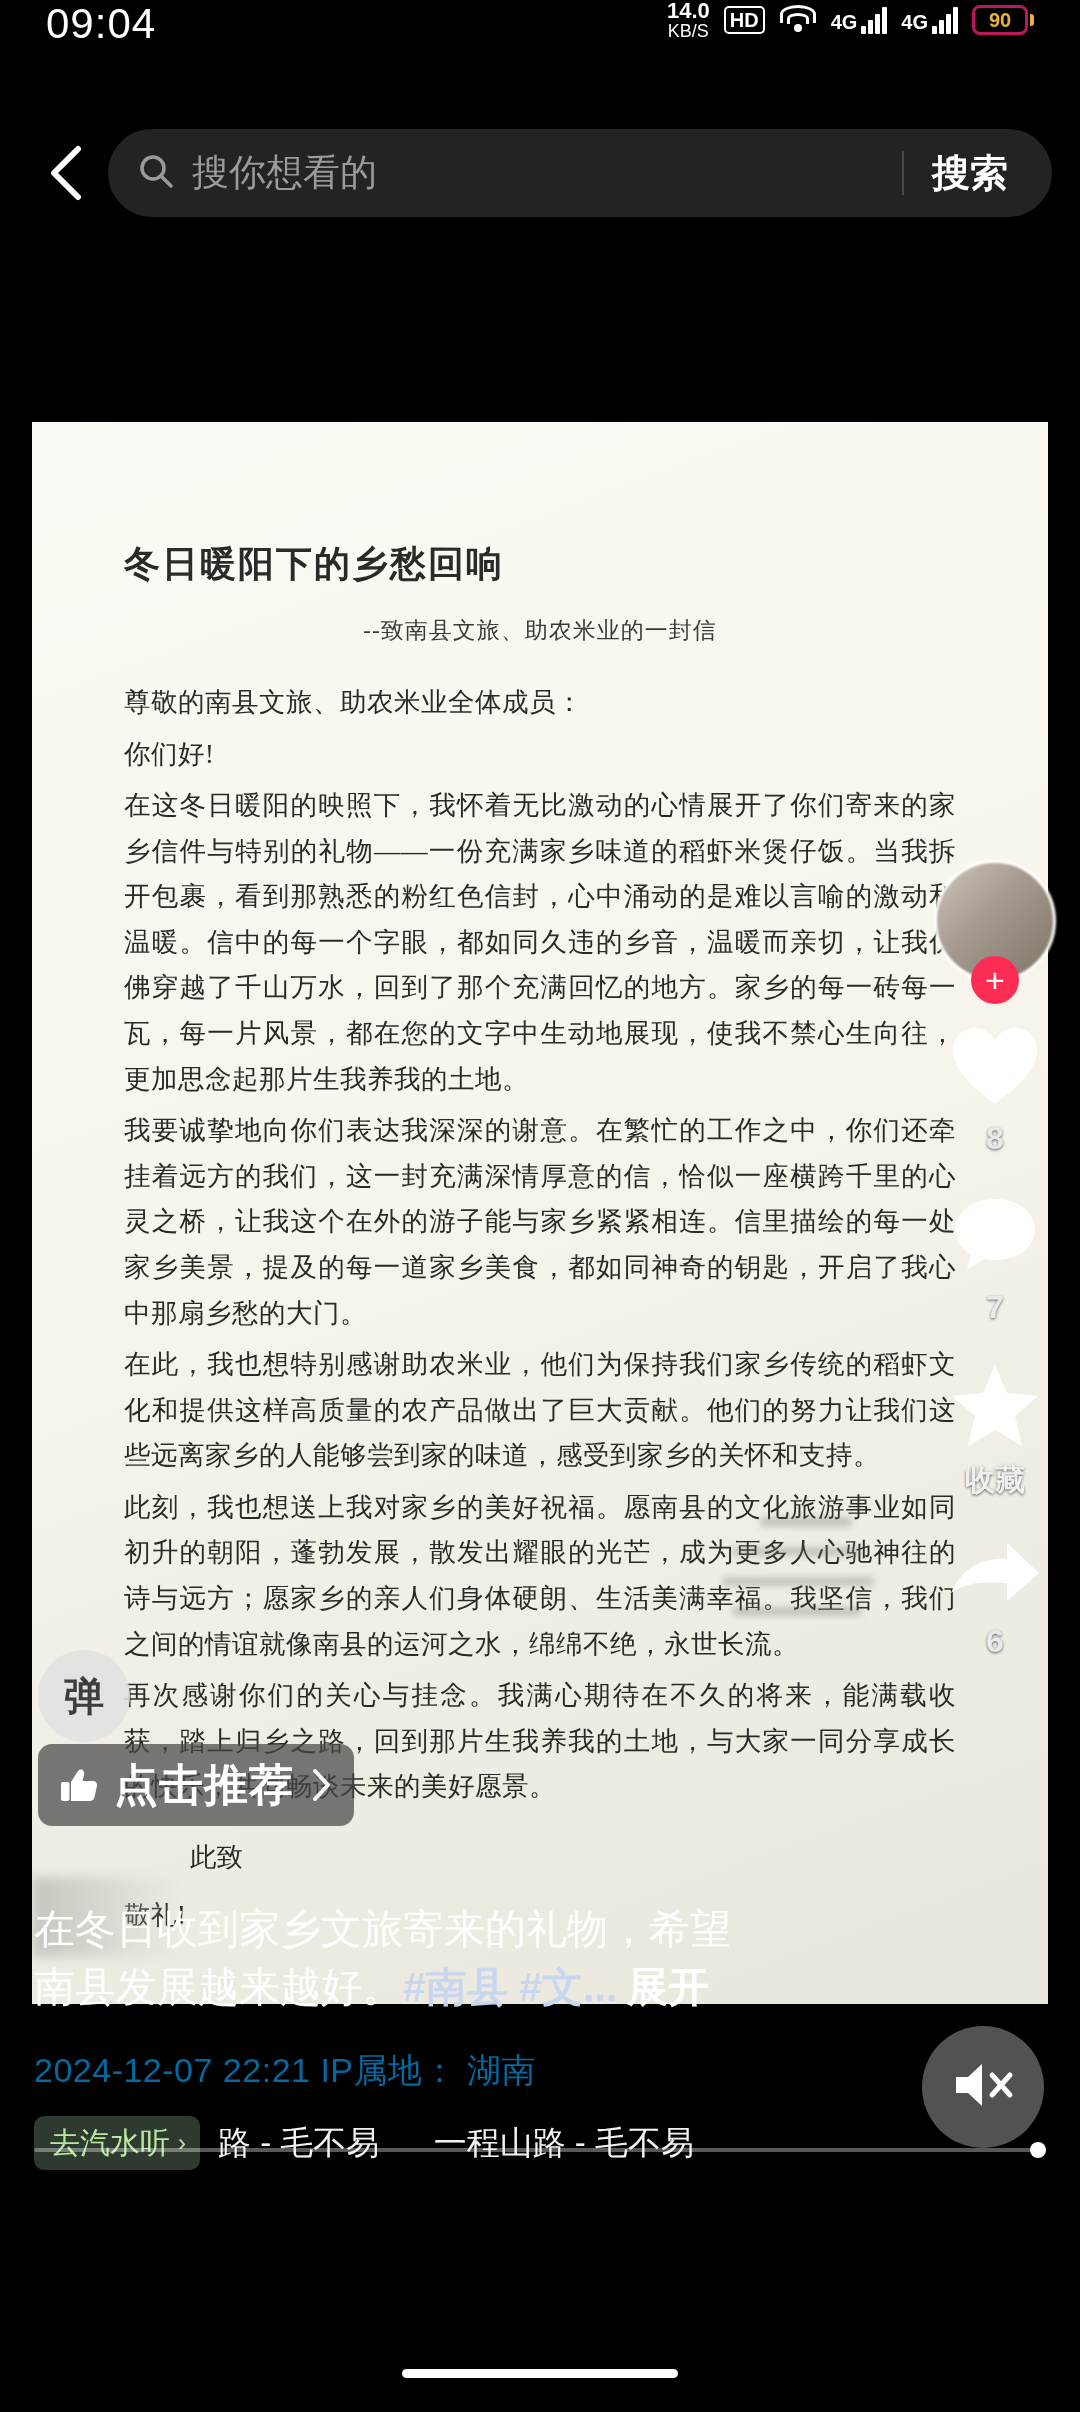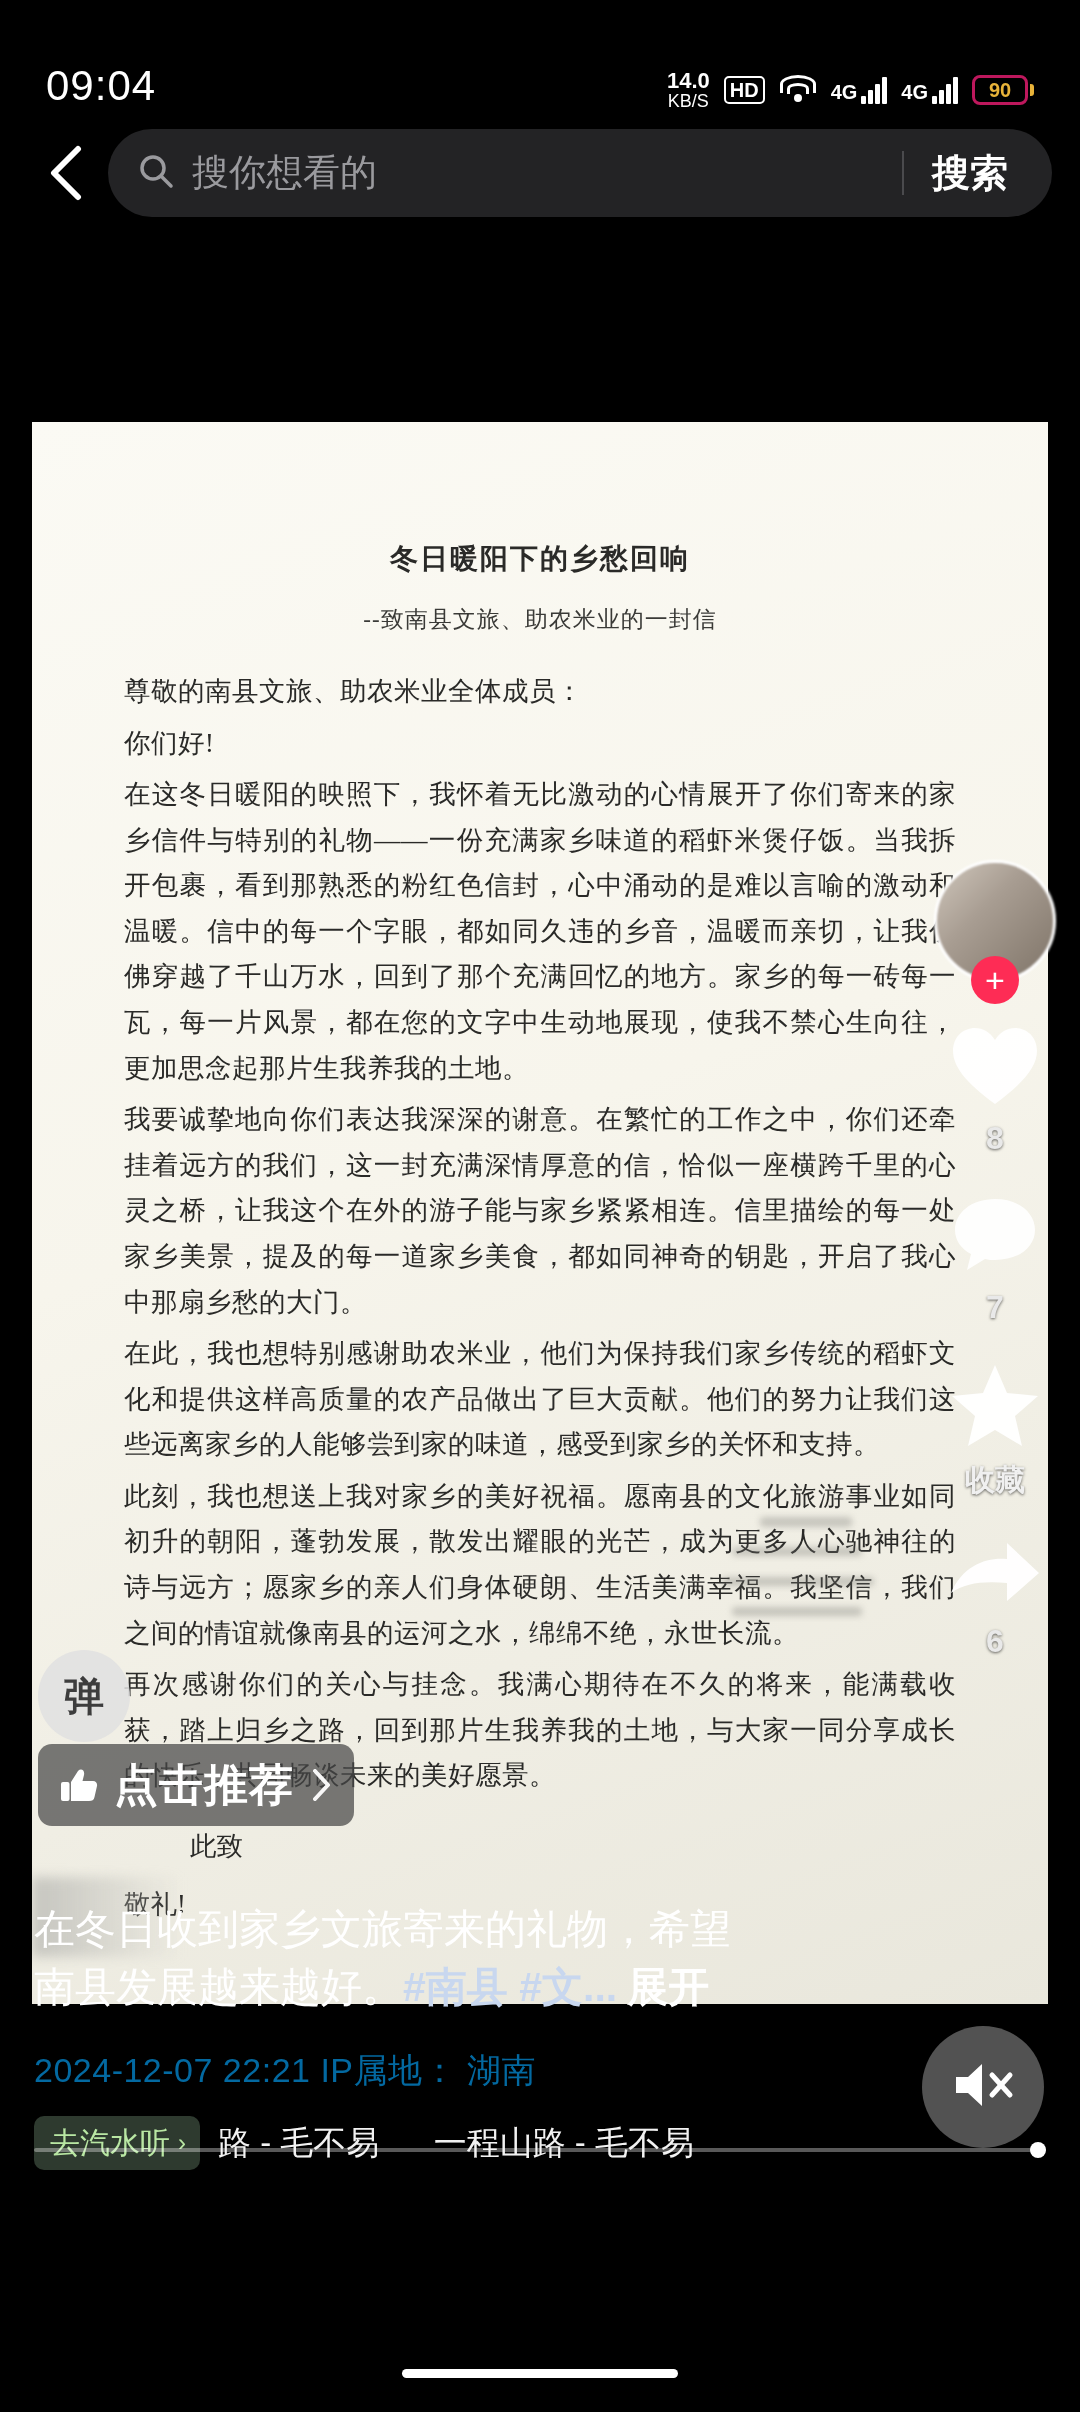--- a/index.html
+++ b/index.html
@@ -12,21 +12,21 @@
   .phone {
     position: relative;
     width: 1080px; height: 2412px;
     background: #000;
     color: #fff;
   }
 
   
   .status-bar {
     position: absolute; top: 0; left: 0; width: 1080px; height: 110px;
-    display: flex; align-items: flex-end; justify-content: space-between;
+    display: flex; align-items: flex-start; justify-content: space-between;
     padding: 0 46px;
   }
   .status-time {
     font-size: 42px; font-weight: 500; letter-spacing: 1px; color: #fff;
   }
   .status-right { display: flex; align-items: center; gap: 14px; }
   .net-speed {
     display: flex; flex-direction: column; align-items: center;
     line-height: 1.0; font-size: 20px; color: #fff;
   }
@@ -103,21 +103,21 @@
     background: linear-gradient(160deg, #fbfaf4 0%, #f7f5ec 45%, #e9e7dc 100%);
     box-shadow: 0 0 2px rgba(0,0,0,.4);
     overflow: hidden;
   }
   .letter-inner {
     padding: 118px 92px 0 92px;
     color: #2a2a28;
     font-family: "Liberation Serif", serif;
   }
   .letter-title {
-    text-align: center; font-size: 28px; font-weight: 700; letter-spacing: 2px;
+    font-size: 36px; font-weight: 700; letter-spacing: 2px;
     margin-bottom: 26px;
   }
   .letter-sub {
     text-align: center; font-size: 23px; letter-spacing: 1px;
     margin-bottom: 34px; color: #3a3a37;
   }
   .letter-p {
     font-size: 26.5px; line-height: 1.72; text-align: justify;
     letter-spacing: 0.5px; margin-bottom: 6px;
   }

